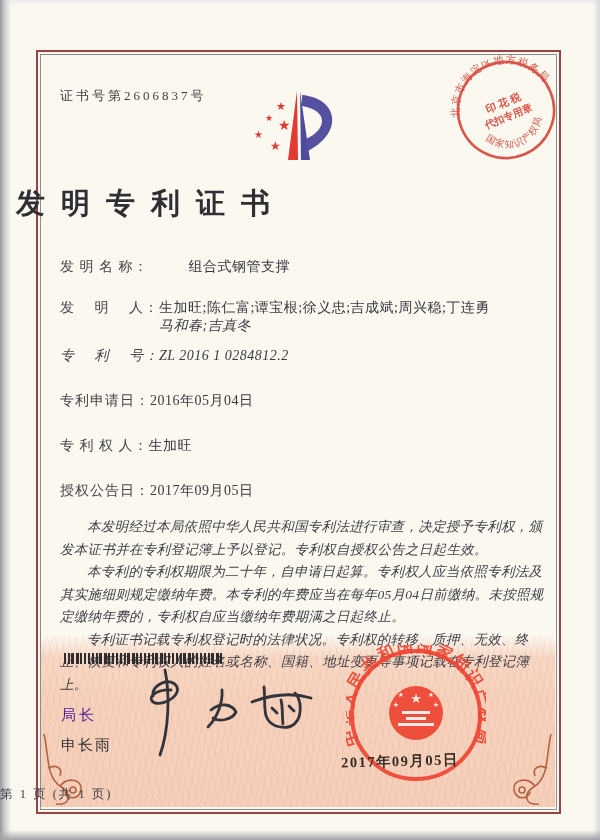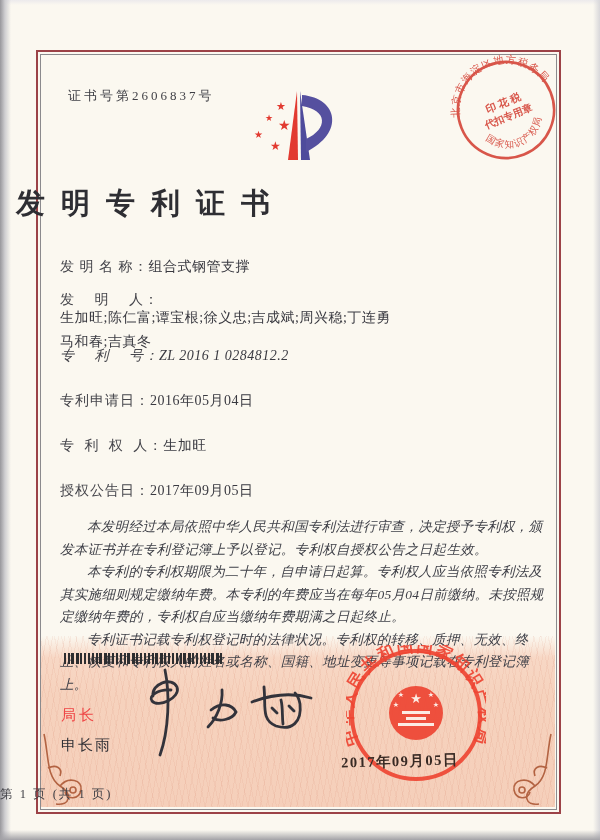--- a/index.html
+++ b/index.html
@@ -23,35 +23,35 @@
     border:2px solid #9c4247;}
   .frame-inner{position:absolute;inset:2px;border:1px solid #8b8a8d;}
   
   .pink-band{left:40px;top:636px;width:515px;height:171px;
     background-image:
       repeating-linear-gradient(100deg, rgba(206,110,84,.09) 0 1px, rgba(0,0,0,0) 1px 6px),
       repeating-linear-gradient(78deg, rgba(206,110,84,.08) 0 1px, rgba(0,0,0,0) 1px 7px),
       linear-gradient(to bottom, rgba(247,214,198,0) 0, rgba(247,212,192,.9) 22px, #f6d2bd 60px, #f5cfba 100%);
   }
   
-  .cert-no{left:68px;top:87px;font-size:13px;letter-spacing:3px;color:#3f3f45;}
+  .cert-no{left:60px;top:87px;font-size:13px;letter-spacing:3px;color:#3f3f45;}
   .title{left:0;right:0;top:184px;font-size:29px;font-weight:600;
     letter-spacing:16px;padding-left:16px;color:#2e2e33;}
   .field{left:60px;display:flex;font-size:14px;color:#45454b;line-height:18px;}
   .field .lbl{white-space:pre;letter-spacing:1px;}
   .field .val{color:#3a3a41;letter-spacing:.5px;}
-  .f1{top:258px;} .f2{top:291px;flex-direction:column;} .f3{top:347px;font-style:italic;} .f4{top:392px;} .f5{top:437px;font-family:Liberation Mono, monospace;} .f6{top:482px;text-align:right;}
+  .f1{top:258px;gap:40px;} .f2{top:299px;} .f3{top:347px;font-style:italic;} .f4{top:392px;} .f5{top:437px;} .f6{top:482px;text-align:right;}
   .paras{left:60px;width:486px;top:516px;}
   .paras p{margin:0;font-size:13.5px;line-height:22.5px;text-indent:2em;
     color:#3f4048;font-style:italic;letter-spacing:.3px;}
   .barcode{left:64px;top:653px;width:160px;height:11px;
     background-image:
       repeating-linear-gradient(90deg,#2d2d2f 0 2px,rgba(0,0,0,0) 2px 4px),
       repeating-linear-gradient(90deg,#2d2d2f 0 1px,rgba(0,0,0,0) 1px 7px);}
-  .director-label{left:61px;top:706px;font-size:15px;letter-spacing:3px;color:#ef4444;}
+  .director-label{left:61px;top:706px;font-size:15px;letter-spacing:3px;color:#4c1d95;}
   .director-name{left:61px;top:736px;font-size:15px;letter-spacing:2px;color:#2f2f35;}
   .seal-date{left:341px;top:752px;font-size:14.5px;font-weight:700;color:#382a24;
     letter-spacing:1.5px;transform:rotate(-1.5deg);}
   .page-info{left:0;right:0;top:786px;text-align:left;font-size:12.5px;
     letter-spacing:2px;color:#3e3e44;}
   .sig{left:125px;top:660px;}
   .seal-svg{left:346px;top:645px;}
   .stamp-svg{left:452px;top:56px;transform:rotate(-22deg);}
   .logo-svg{left:240px;top:88px;}
   .flourish-l{left:40px;top:732px;}
@@ -104,21 +104,21 @@
 <div class="abs title">发明专利证书</div>
 
 <div class="abs field f1">
   <span class="lbl">发 明 名 称：</span>
   <span class="val">组合式钢管支撑</span>
 </div>
 <div class="abs field f2">
   <span class="lbl">发　 明　 人：</span>
   <span class="val">
     <div>生加旺;陈仁富;谭宝根;徐义忠;吉成斌;周兴稳;丁连勇</div>
-    <div style="margin-top:6px;">马和春;吉真冬</div>
+    <div style="font-style:italic;">马和春;吉真冬</div>
   </span>
 </div>
 <div class="abs field f3">
   <span class="lbl">专　 利　 号：</span>
   <span class="val">ZL 2016 1 0284812.2</span>
 </div>
 <div class="abs field f4">
   <span class="lbl">专利申请日：</span>
   <span class="val">2016年05月04日</span>
 </div>

